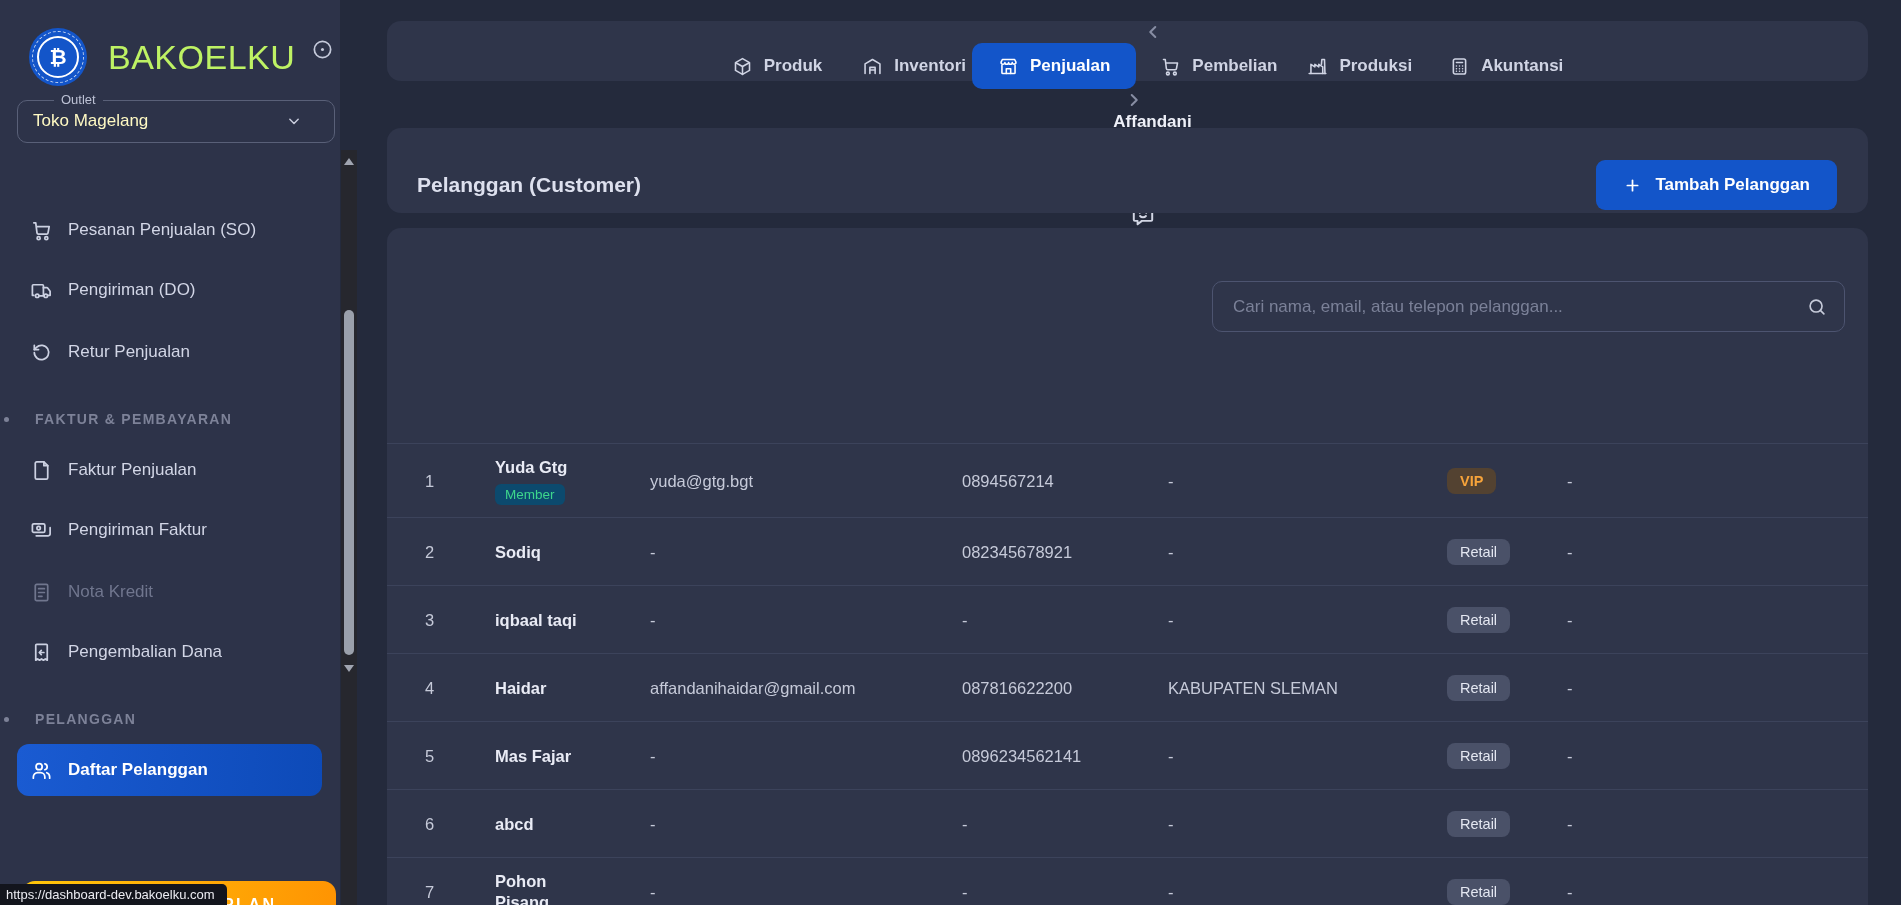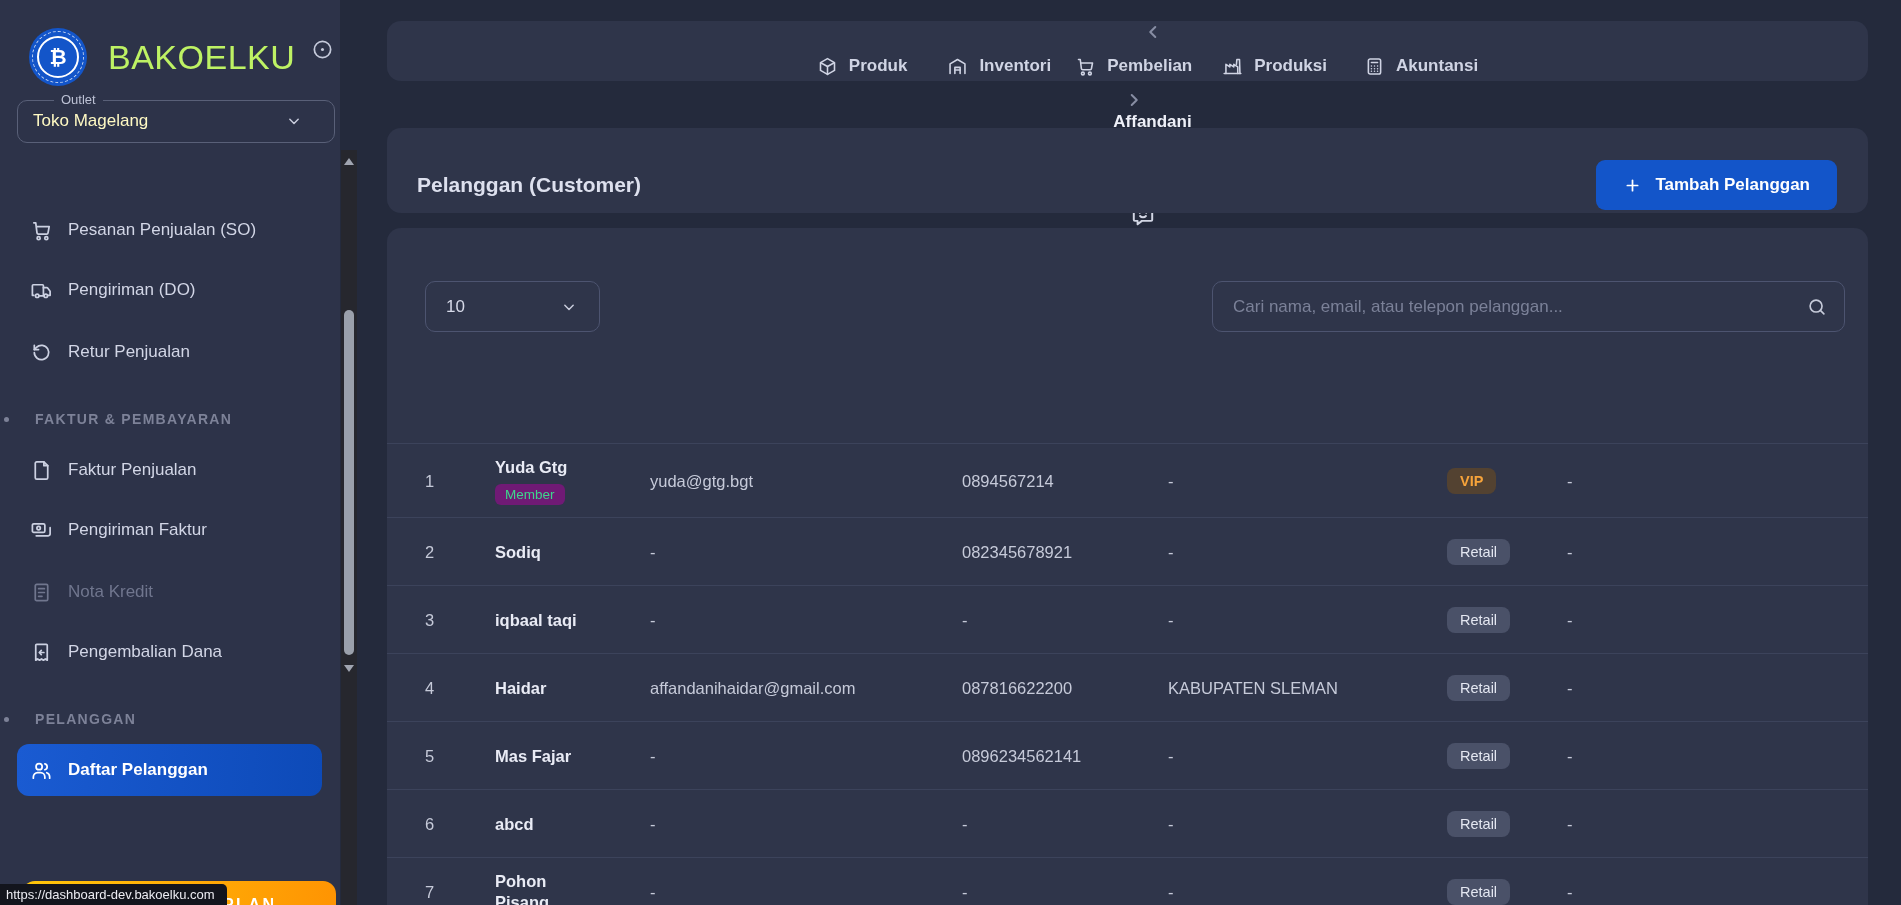--- a/index.html
+++ b/index.html
@@ -102,21 +102,21 @@
 
   .thead{position:absolute;left:0;top:137px;width:100%;height:78px;}
   .th{position:absolute;top:50%;transform:translateY(-50%);font-size:13px;font-weight:700;
       letter-spacing:.5px;color:#c9cdde;white-space:nowrap;}
   .tbody{position:absolute;left:0;top:215px;width:100%;}
   .trow{position:relative;border-top:1px solid #3c435b;}
   .cell{position:absolute;top:50%;transform:translateY(-50%);font-size:16.5px;color:#c6cad9;white-space:nowrap;}
   .cell.name-wrap{display:flex;flex-direction:column;align-items:flex-start;white-space:normal;}
   .nm{font-weight:700;color:#e9ebf5;width:95px;line-height:21px;}
   .badge{display:inline-block;}
-  .badge.member{background:#701a75;color:#3dd68c;font-size:13.5px;padding:3px 10px;border-radius:6px;margin-top:6px;}
+  .badge.member{background:#0c4a6e;color:#3dd68c;font-size:13.5px;padding:3px 10px;border-radius:6px;margin-top:6px;}
   .badge.vip{background:#534231;color:#f6a33a;font-weight:700;font-size:14.5px;padding:5px 13px;border-radius:8px;}
   .badge.retail{background:#4a5168;color:#e4e7f1;font-size:14.5px;padding:5px 13px;border-radius:8px;}
 </style>
 </head>
 <body>
 
 <aside class="sidebar">
   <div class="brand">
     <div class="logo">
         <div class="logo-in">₿</div>
@@ -270,20 +270,30 @@
       </div>
       <div class="tab" style="margin-left: 40px;">
         <span class="ticon">
           <svg class="ic" viewBox="0 0 24 24">
             <path d="M3.5 20V9l8.5-5 8.5 5v11"></path>
             <path d="M9 20v-7h6v7"></path>
             <path d="M9 16h6"></path>
           </svg>
         </span>
         <span>Inventori</span>
+      </div>
+      <div class="tab active" style="margin-left: 6px;">
+        <span class="ticon">
+          <svg class="ic" viewBox="0 0 24 24">
+            <path d="M4.5 10.5V19a1 1 0 0 0 1 1h13a1 1 0 0 0 1-1v-8.5"></path>
+            <path d="M3.5 7 5 4h14l1.5 3a2.1 2.1 0 0 1-4.2.4 2.1 2.1 0 0 1-4.2 0 2.1 2.1 0 0 1-4.2 0A2.1 2.1 0 0 1 3.5 7Z"></path>
+            <path d="M9.5 20v-5.5h5V20"></path>
+          </svg>
+        </span>
+        <span>Penjualan</span>
       </div>
       <div class="tab" style="margin-left: 24px;">
         <span class="ticon">
           <svg class="ic" viewBox="0 0 24 24">
             <circle cx="9" cy="20" r="1.6"></circle>
             <circle cx="17" cy="20" r="1.6"></circle>
             <path d="M4 4h2l1.3 10.5a1.5 1.5 0 0 0 1.5 1.3h8.5a1.5 1.5 0 0 0 1.5-1.3L20 8H6.5"></path>
           </svg>
         </span>
         <span>Pembelian</span>
@@ -355,28 +365,20 @@
     <span class="picon">
       <svg class="ic" viewBox="0 0 24 24" style="stroke-width:2.2">
           <path d="M12 5.5v13M5.5 12h13"></path>
         </svg>
     </span>
     <span>Tambah Pelanggan</span>
   </button>
 </section>
 
 <section class="table-card">
-  <div class="size-select">
-    <span>10</span>
-    <span class="schev">
-      <svg class="ic" viewBox="0 0 24 24">
-          <path d="m7 10 5 5 5-5"></path>
-        </svg>
-    </span>
-  </div>
   <div class="search-box">
     <input type="text" placeholder="Cari nama, email, atau telepon pelanggan..." style="">
     <span class="search-icon">
       <svg class="ic" viewBox="0 0 24 24">
           <circle cx="11" cy="11" r="6.5"></circle>
           <path d="m19.5 19.5-3.8-3.8"></path>
         </svg>
     </span>
   </div>
   <div class="tbody" id="tbody">

